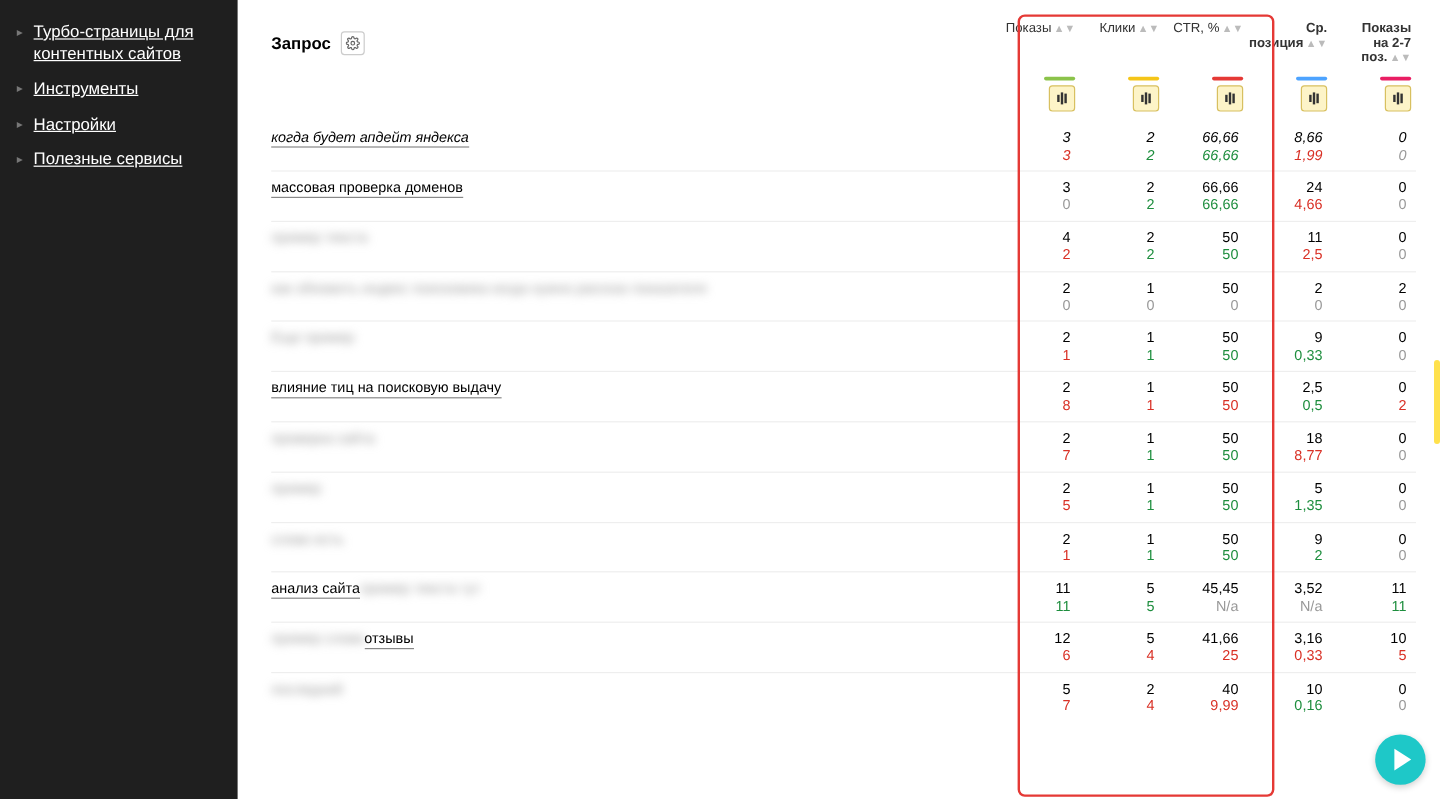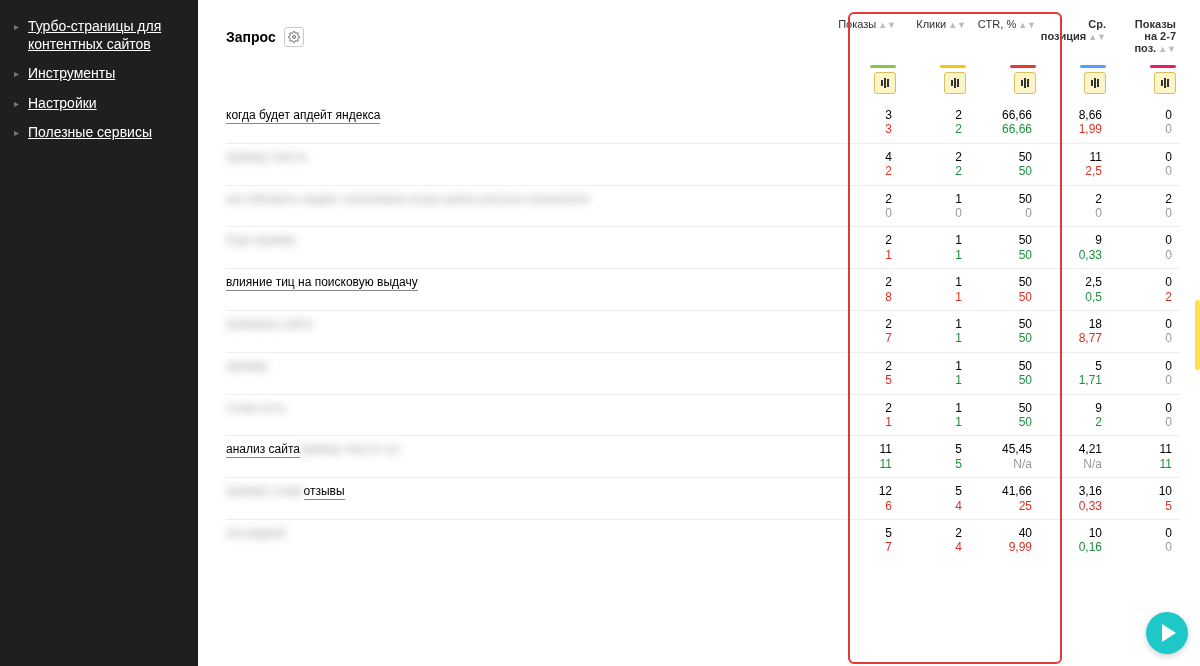--- a/index.html
+++ b/index.html
@@ -17,21 +17,21 @@
   .col .sort { color:#bbb; font-size:9px; display:inline-block; margin-left:2px;}
   .col-hdr-txt { display:block; line-height:1.1;font-weight:bold;}
   .icon-row { display:flex; margin-top:8px; margin-bottom:8px;}
   .icon-row .col-query { flex:1; }
   .stat-icon { width:22px; height:22px; border:1px solid #d8c060; background:#fdf4c8; border-radius:3px; display:inline-flex; align-items:center; justify-content:center; margin-left:auto;}
   .stat-icon .bar { display:inline-block; width:2px; margin:0 0.5px; background:#333;}
   .topbar { width:100%; height:3px; border-radius:2px; margin-bottom:4px;}
   .col .icon-wrap { text-align:right; }
   table { width:100%; border-collapse: collapse; }
   tr { border-top: 1px solid #eee; }
-  tr:first-child { border-top: none;}
+  tr:first-child { border-top: none; font-style: italic;}
   td { padding: 6px 4px 6px 0; vertical-align: top; font-size:12px;}
   td.q { padding-right:8px; }
   td.q .qtxt { border-bottom: 1px solid #888; padding-bottom:1px; display:inline-block; }
   td.q .blur { filter: blur(4px); color:#999; border:none;}
   td.num { width:70px; text-align:right; padding-right:8px; line-height:1.2;}
   .v1 { color:#000; }
   .v2r { color:#d93025; }
   .v2g { color:#1e8e3e; }
   .v2n { color:#999; }
   .highlight-box { position:absolute; border:2px solid #e53935; border-radius:6px; pointer-events:none; }
@@ -152,20 +152,43 @@
           <td class="num">
             <div class="v1">8,66</div>
             <div class="v2r">1,99</div>
           </td>
           <td class="num">
             <div class="v1">0</div>
             <div class="v2n">0</div>
           </td>
         </tr>
         <tr>
+          <td class="q"><span class="qtxt">массовая проверка доменов</span></td>
+          <td class="num">
+            <div class="v1">3</div>
+            <div class="v2n">0</div>
+          </td>
+          <td class="num">
+            <div class="v1">2</div>
+            <div class="v2g">2</div>
+          </td>
+          <td class="num">
+            <div class="v1">66,66</div>
+            <div class="v2g">66,66</div>
+          </td>
+          <td class="num">
+            <div class="v1">24</div>
+            <div class="v2r">4,66</div>
+          </td>
+          <td class="num">
+            <div class="v1">0</div>
+            <div class="v2n">0</div>
+          </td>
+        </tr>
+        <tr>
           <td class="q"><span class="qtxt blur">пример текста</span></td>
           <td class="num">
             <div class="v1">4</div>
             <div class="v2r">2</div>
           </td>
           <td class="num">
             <div class="v1">2</div>
             <div class="v2g">2</div>
           </td>
           <td class="num">
@@ -282,21 +305,21 @@
           <td class="num">
             <div class="v1">1</div>
             <div class="v2g">1</div>
           </td>
           <td class="num">
             <div class="v1">50</div>
             <div class="v2g">50</div>
           </td>
           <td class="num">
             <div class="v1">5</div>
-            <div class="v2g">1,71</div>
+            <div class="v2g">1,35</div>
           </td>
           <td class="num">
             <div class="v1">0</div>
             <div class="v2n">0</div>
           </td>
         </tr>
         <tr>
           <td class="q"><span class="qtxt blur">слово есть</span></td>
           <td class="num">
             <div class="v1">2</div>
@@ -327,21 +350,21 @@
           </td>
           <td class="num">
             <div class="v1">5</div>
             <div class="v2g">5</div>
           </td>
           <td class="num">
             <div class="v1">45,45</div>
             <div class="v2n">N/a</div>
           </td>
           <td class="num">
-            <div class="v1">4,21</div>
+            <div class="v1">3,52</div>
             <div class="v2n">N/a</div>
           </td>
           <td class="num">
             <div class="v1">11</div>
             <div class="v2g">11</div>
           </td>
         </tr>
         <tr>
           <td class="q"><span class="qtxt blur">пример слова</span><span class="qtxt"> отзывы</span></td>
           <td class="num">

